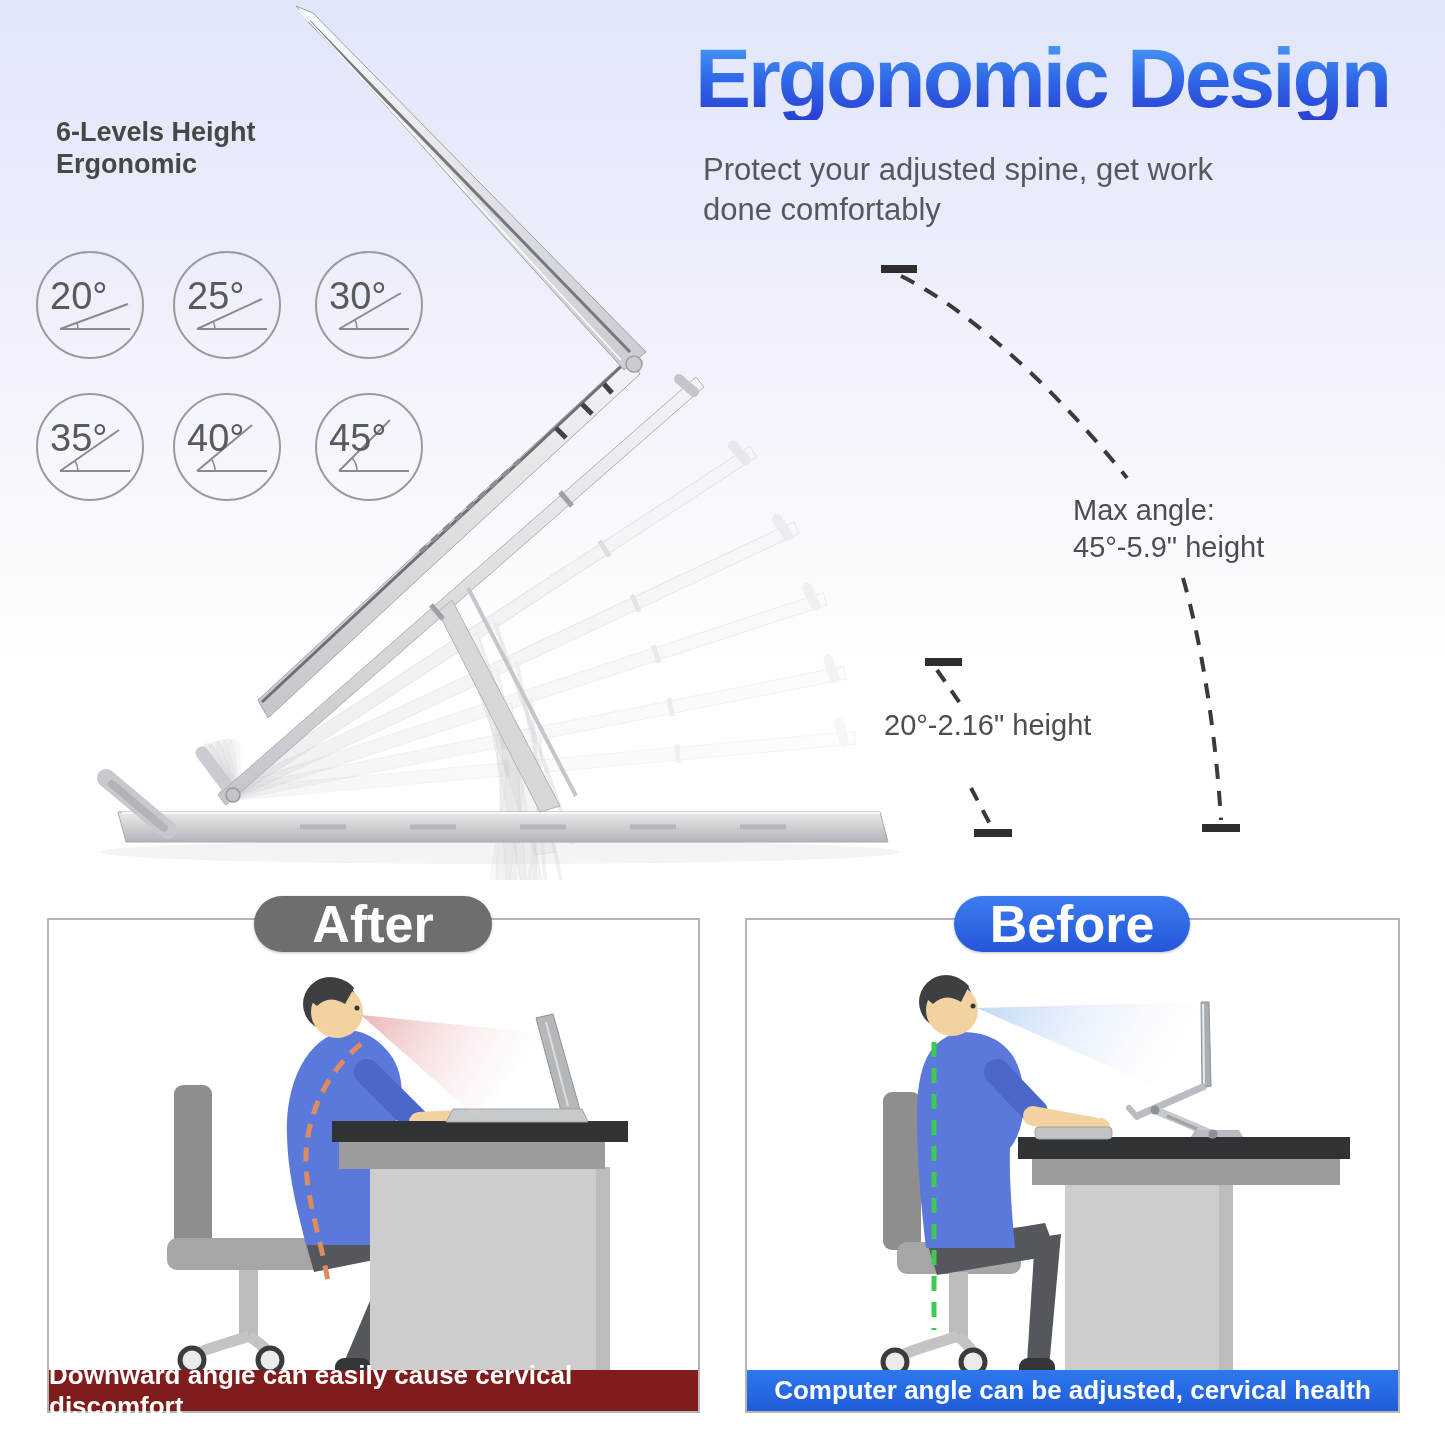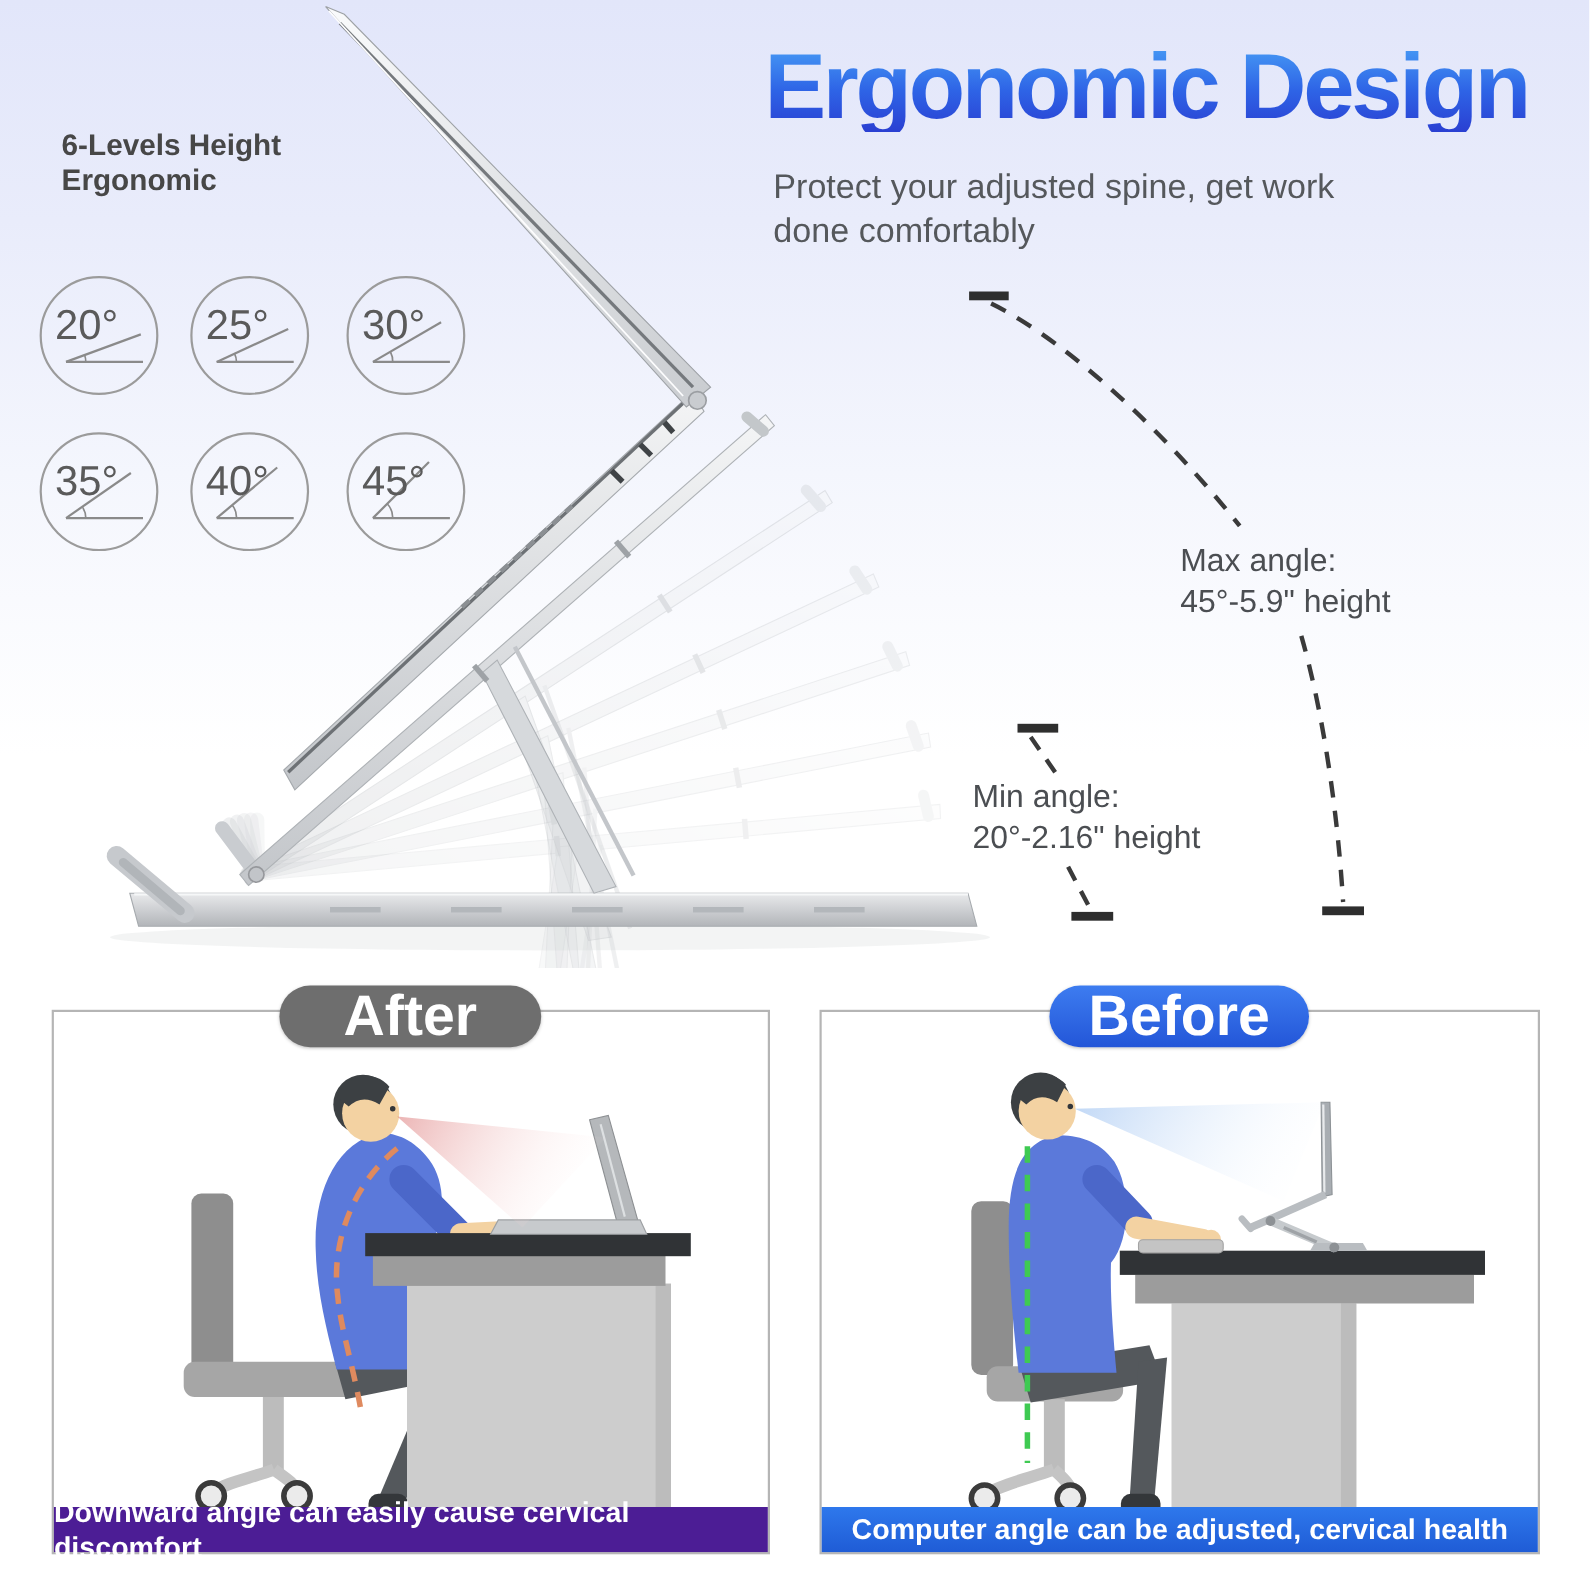--- a/index.html
+++ b/index.html
@@ -44,21 +44,21 @@
     position:absolute; top:918px; height:495px; background:#ffffff;
     border:2px solid #b5b5b5; box-sizing:border-box;
   }
   .panel-after{left:47px; width:653px;}
   .panel-before{left:745px; width:655px;}
   .panel-caption{
     position:absolute; left:0; right:0; bottom:0; height:41px;
     display:flex; align-items:center; justify-content:center;
     color:#ffffff; font-size:26px; font-weight:bold; z-index:4;
   }
-  .caption-after{background:#4c1d95;}
+  .caption-after{background:#7f1d1d;}
   .caption-before{background:linear-gradient(180deg,#2e78ec 0%,#1f5cd6 100%);}
   .pill{
     position:absolute; top:896px; height:56px; z-index:6;
     display:flex; align-items:center; justify-content:center;
     color:#ffffff; font-size:52px; font-weight:bold; border-radius:28px;
     box-shadow:0 1px 3px rgba(0,0,0,.25);
   }
   .pill-after{left:254px; width:238px; background:#6e6e6e;}
   .pill-before{left:954px; width:236px; background:linear-gradient(180deg,#3d7cf0,#2356d8);}
   .scene{position:absolute; left:0; top:0; z-index:1;}
@@ -197,21 +197,20 @@
     <path d="M 1183 578 C 1203 648, 1216 738, 1221 820" fill="none" stroke="#3a3a3a" stroke-width="4" stroke-dasharray="15 12"></path>
     <path d="M 937 670 L 962 706" fill="none" stroke="#3a3a3a" stroke-width="4" stroke-dasharray="14 11"></path>
     <path d="M 971 788 L 991 826" fill="none" stroke="#3a3a3a" stroke-width="4" stroke-dasharray="14 11"></path>
   </svg>
 
   <div class="abs anno anno-max">
     <div>Max angle:</div>
     <div>45°-5.9" height</div>
   </div>
   <div class="abs anno anno-min">
-    <div>Min angle:</div>
     <div>20°-2.16" height</div>
   </div>
 
   <div class="panel panel-after">
     <svg class="scene" width="649" height="491" viewBox="0 0 649 491">
       <defs>
         <linearGradient id="coneRed" x1="0" y1="0" x2="1" y2="0.3">
           <stop offset="0" stop-color="#d96d6d" stop-opacity="0.85"></stop>
           <stop offset="1" stop-color="#ffeeee" stop-opacity="0.05"></stop>
         </linearGradient>

